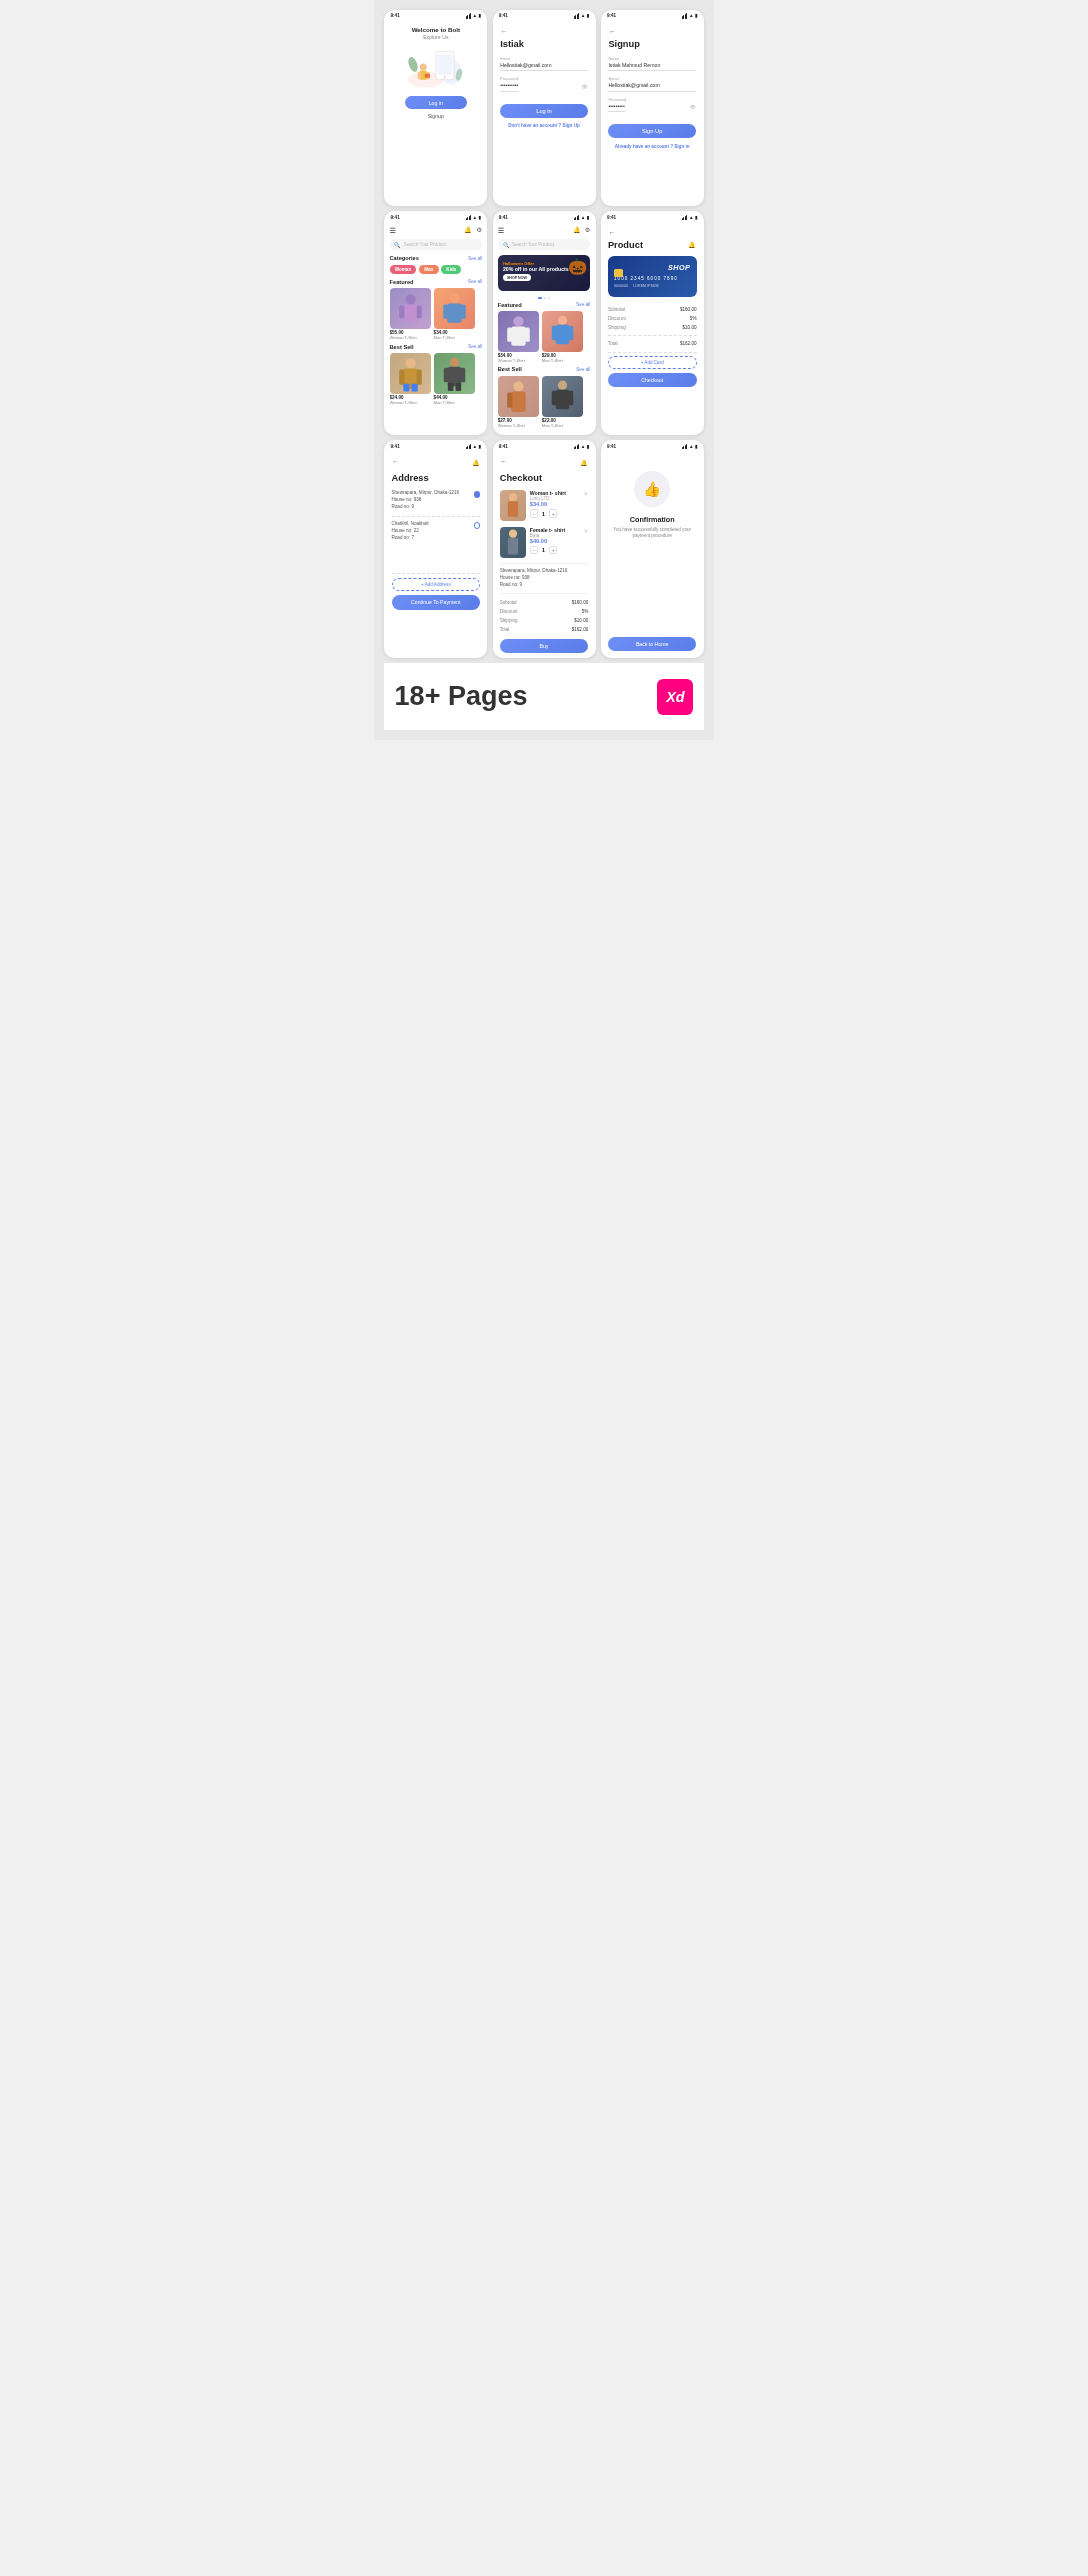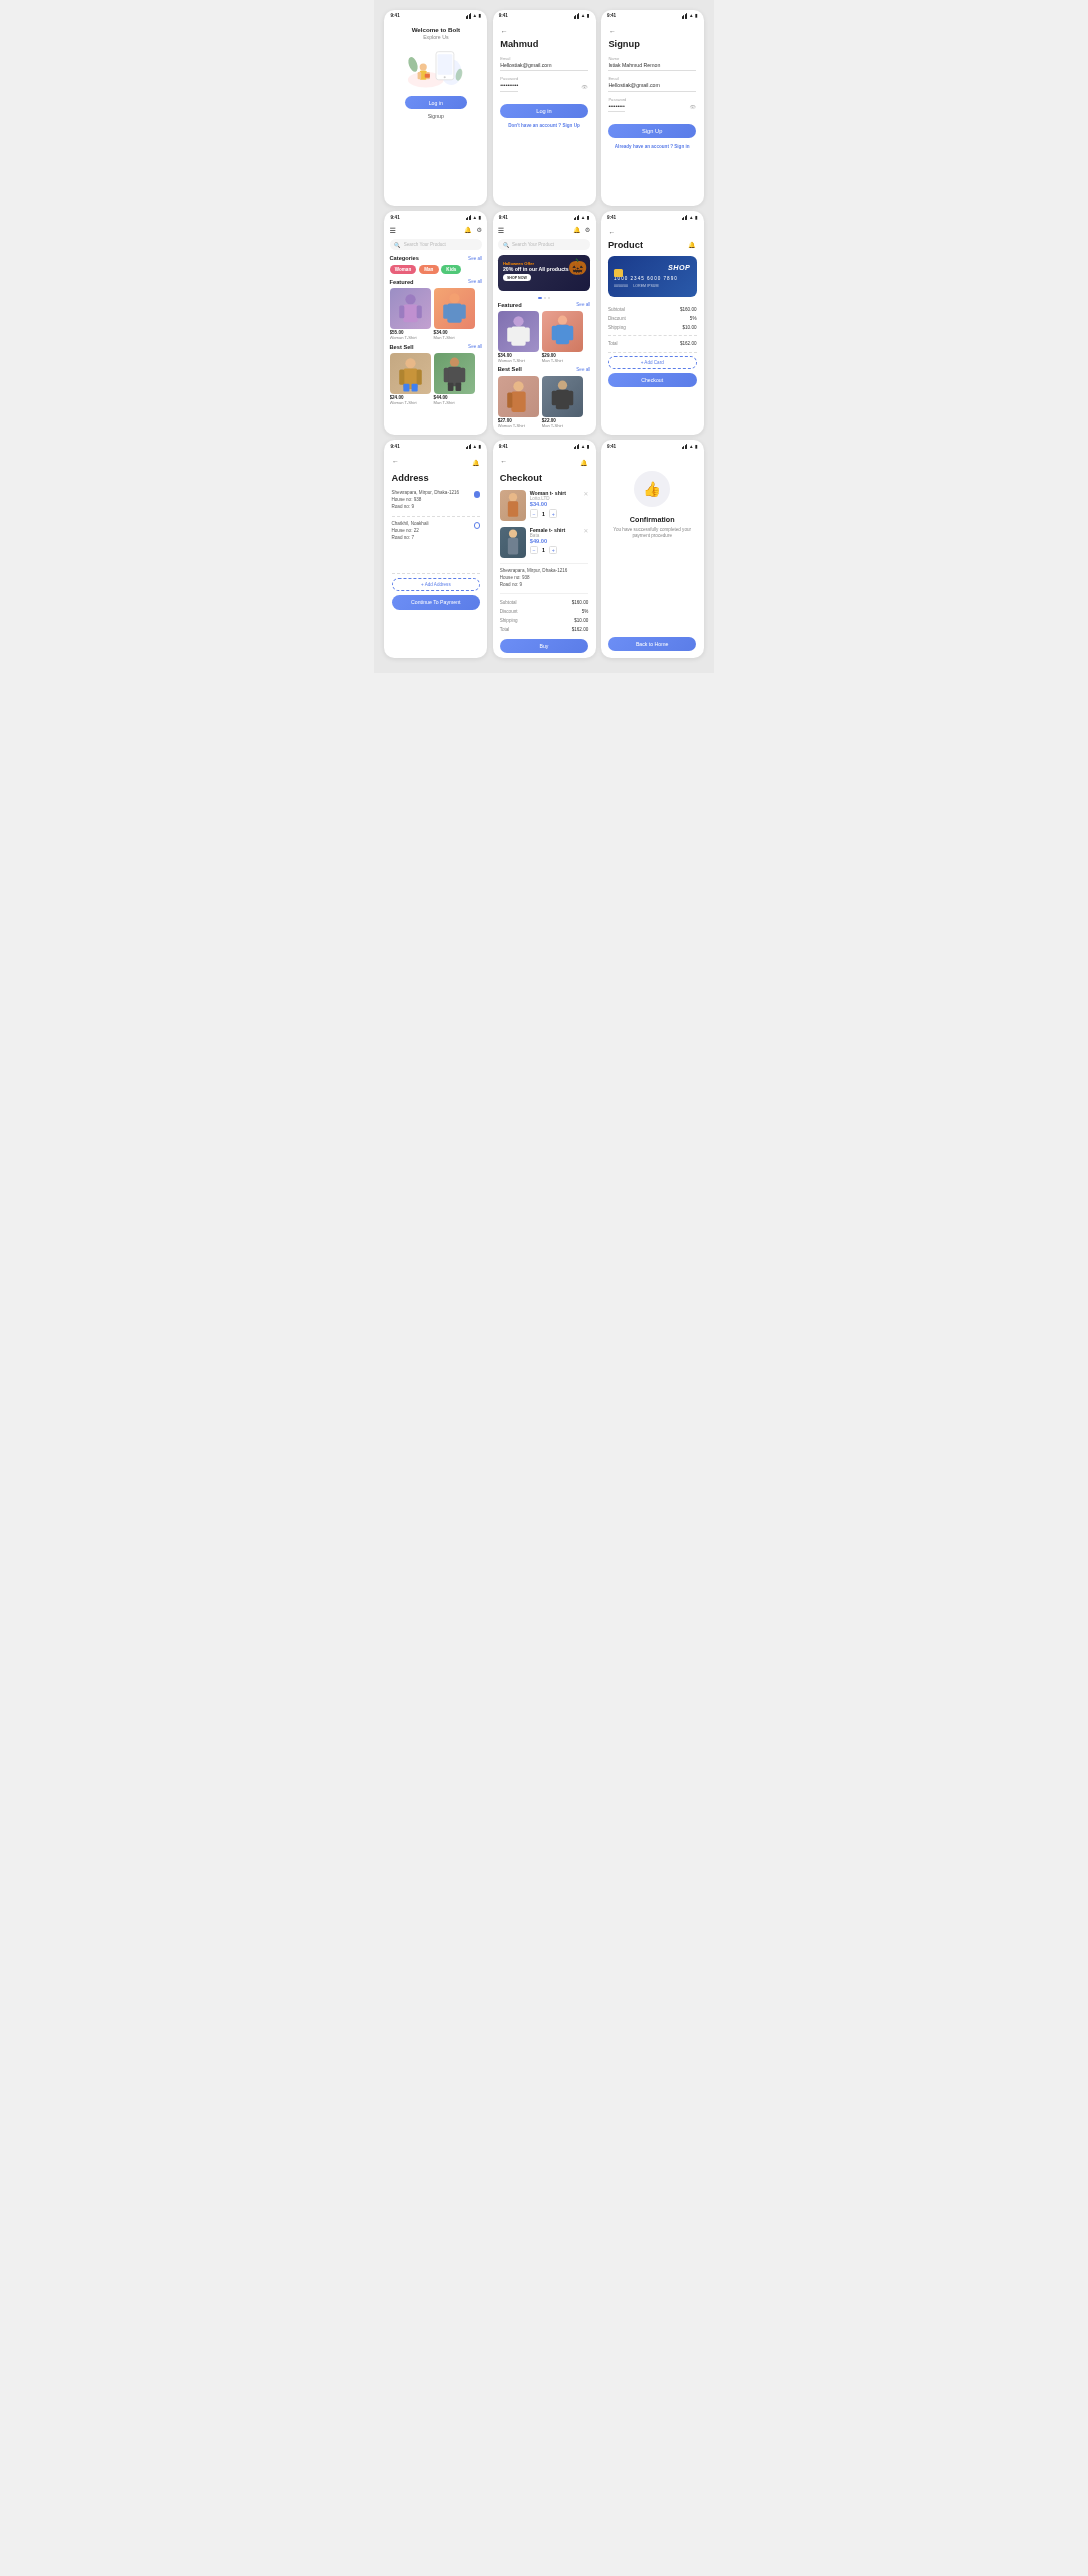--- a/index.html
+++ b/index.html
@@ -555,21 +555,21 @@
               <span style="height:3.1px"></span>
               <span style="height:4.1px"></span>
               <span style="height:5.2px"></span>
           </div>
           <span>▲</span>
           <span>▮</span>
         </div>
       </div>
       <div class="login-screen">
         <div class="back-arrow">←</div>
-        <h2 class="screen-title">Mahmud</h2>
+        <h2 class="screen-title">Istiak</h2>
         <div class="field-group">
           <div class="field-label">Email</div>
           <div class="field-value">Hellostiak@gmail.com</div>
         </div>
         <div class="field-group">
           <div class="field-label">Password</div>
           <div class="field-row">
             <div class="field-value">••••••••••</div>
             <span class="eye-icon">👁</span>
           </div>
@@ -1041,15 +1041,19 @@
           👍
         </div>
         <h2 class="confirm-title">Confirmation</h2>
         <p class="confirm-sub">You have successfully completed your payment procedure</p>
         <button class="back-home-btn">Back to Home</button>
       </div>
     </div>
 
   </div>
 
+  <div class="bottom-section">
+    <div class="pages-text">18+ Pages</div>
+    <div class="xd-logo">Xd</div>
+  </div>
 
 </div>
 
 
 </body></html>

